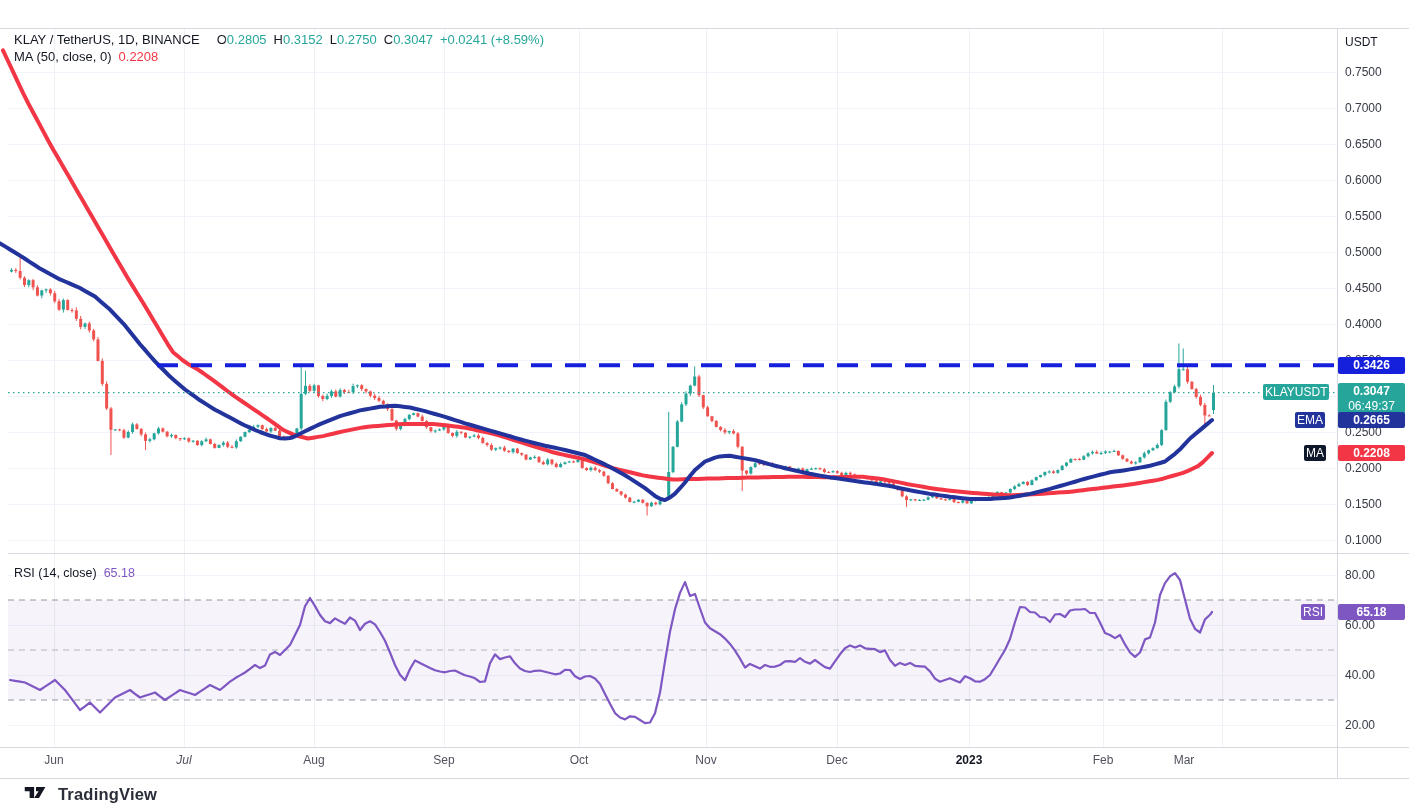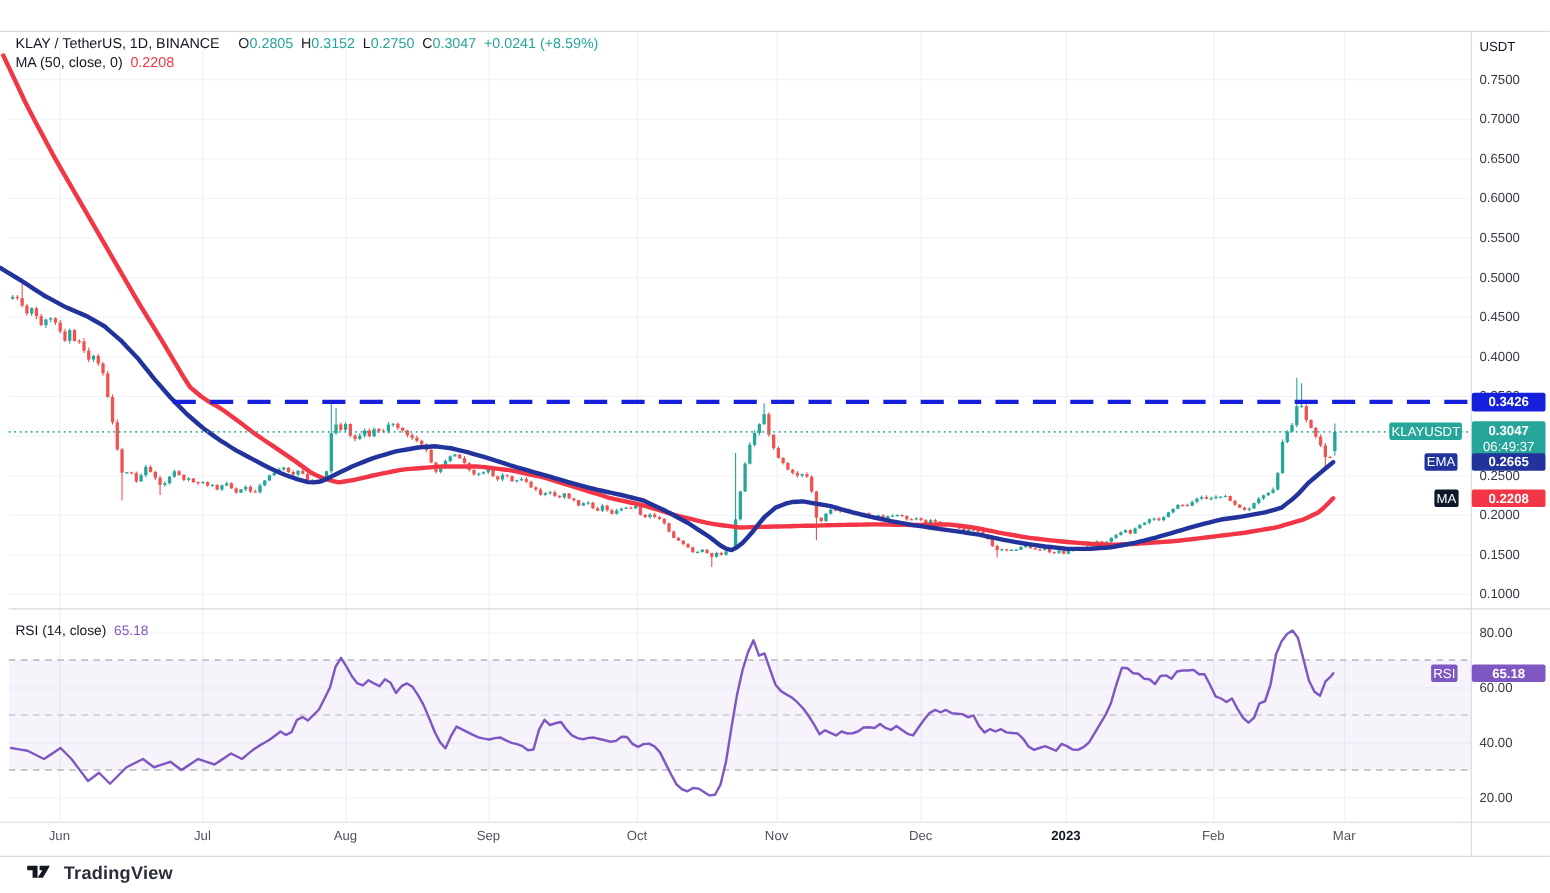--- a/index.html
+++ b/index.html
@@ -678,29 +678,29 @@
   <div id="rsi-ticks">
         <div class="tick" style="top: 567.5px;">80.00</div>
         <div class="tick" style="top: 617.5px;">60.00</div>
         <div class="tick" style="top: 667.5px;">40.00</div>
         <div class="tick" style="top: 717.5px;">20.00</div>
       </div>
 </div>
 
 <div id="time-ticks">
       <div class="ttick" style="left: 54px;">Jun</div>
-      <div class="ttick" style="left: 184px;">Jul</div>
+      <div class="ttick" style="left: 184px; font-style: italic;">Jul</div>
       <div class="ttick" style="left: 314px;">Aug</div>
       <div class="ttick" style="left: 444px;">Sep</div>
       <div class="ttick" style="left: 579px;">Oct</div>
       <div class="ttick" style="left: 706px;">Nov</div>
       <div class="ttick" style="left: 837px;">Dec</div>
       <div class="ttick year" style="left: 969px;">2023</div>
       <div class="ttick" style="left: 1103px;">Feb</div>
-      <div class="ttick" style="left: 1222px;">Mar</div>
+      <div class="ttick" style="left: 1184px;">Mar</div>
     </div>
 
 <div class="pricelabel" style="top:357px;background:#1520dd;height:17px;line-height:17px;">0.3426</div>
 
 <div class="tag" style="left:1263px;top:384px;background:#26a69a;">KLAYUSDT</div>
 <div class="klayblock" style="top:383px;background:#26a69a;padding:1px 0;">
   <div>0.3047</div>
   <div style="font-weight:normal;">06:49:37</div>
 </div>
 

